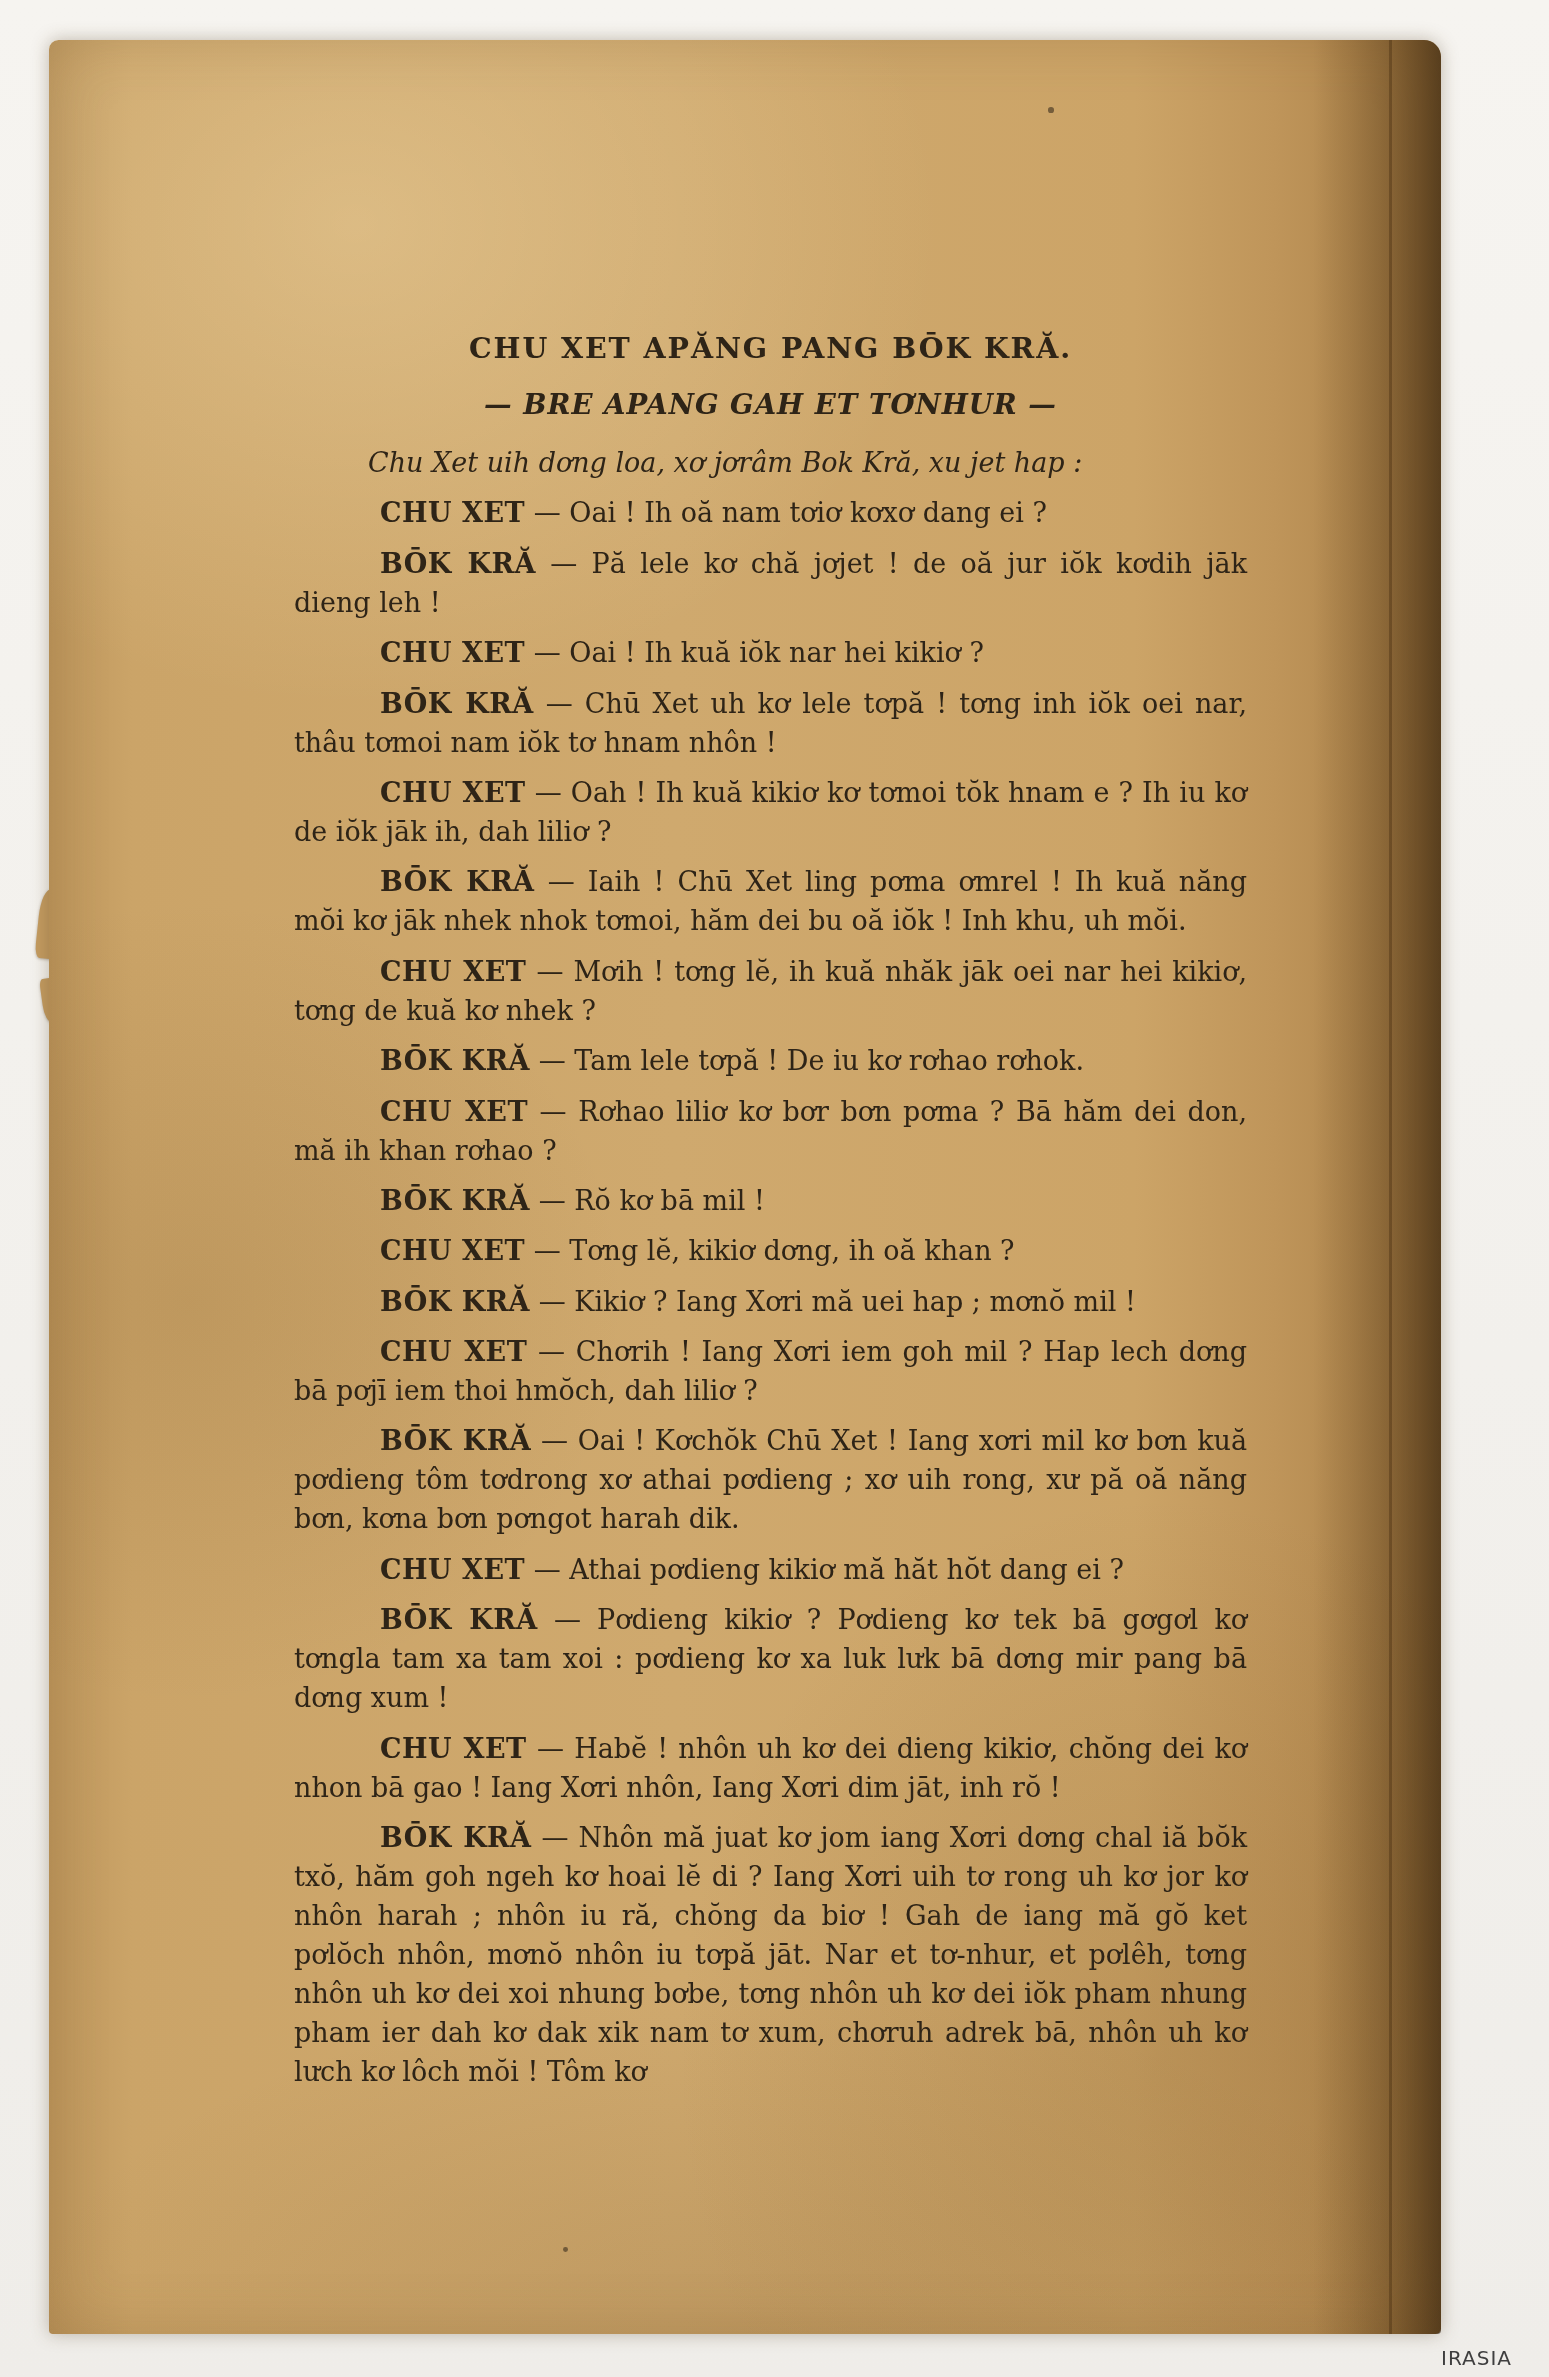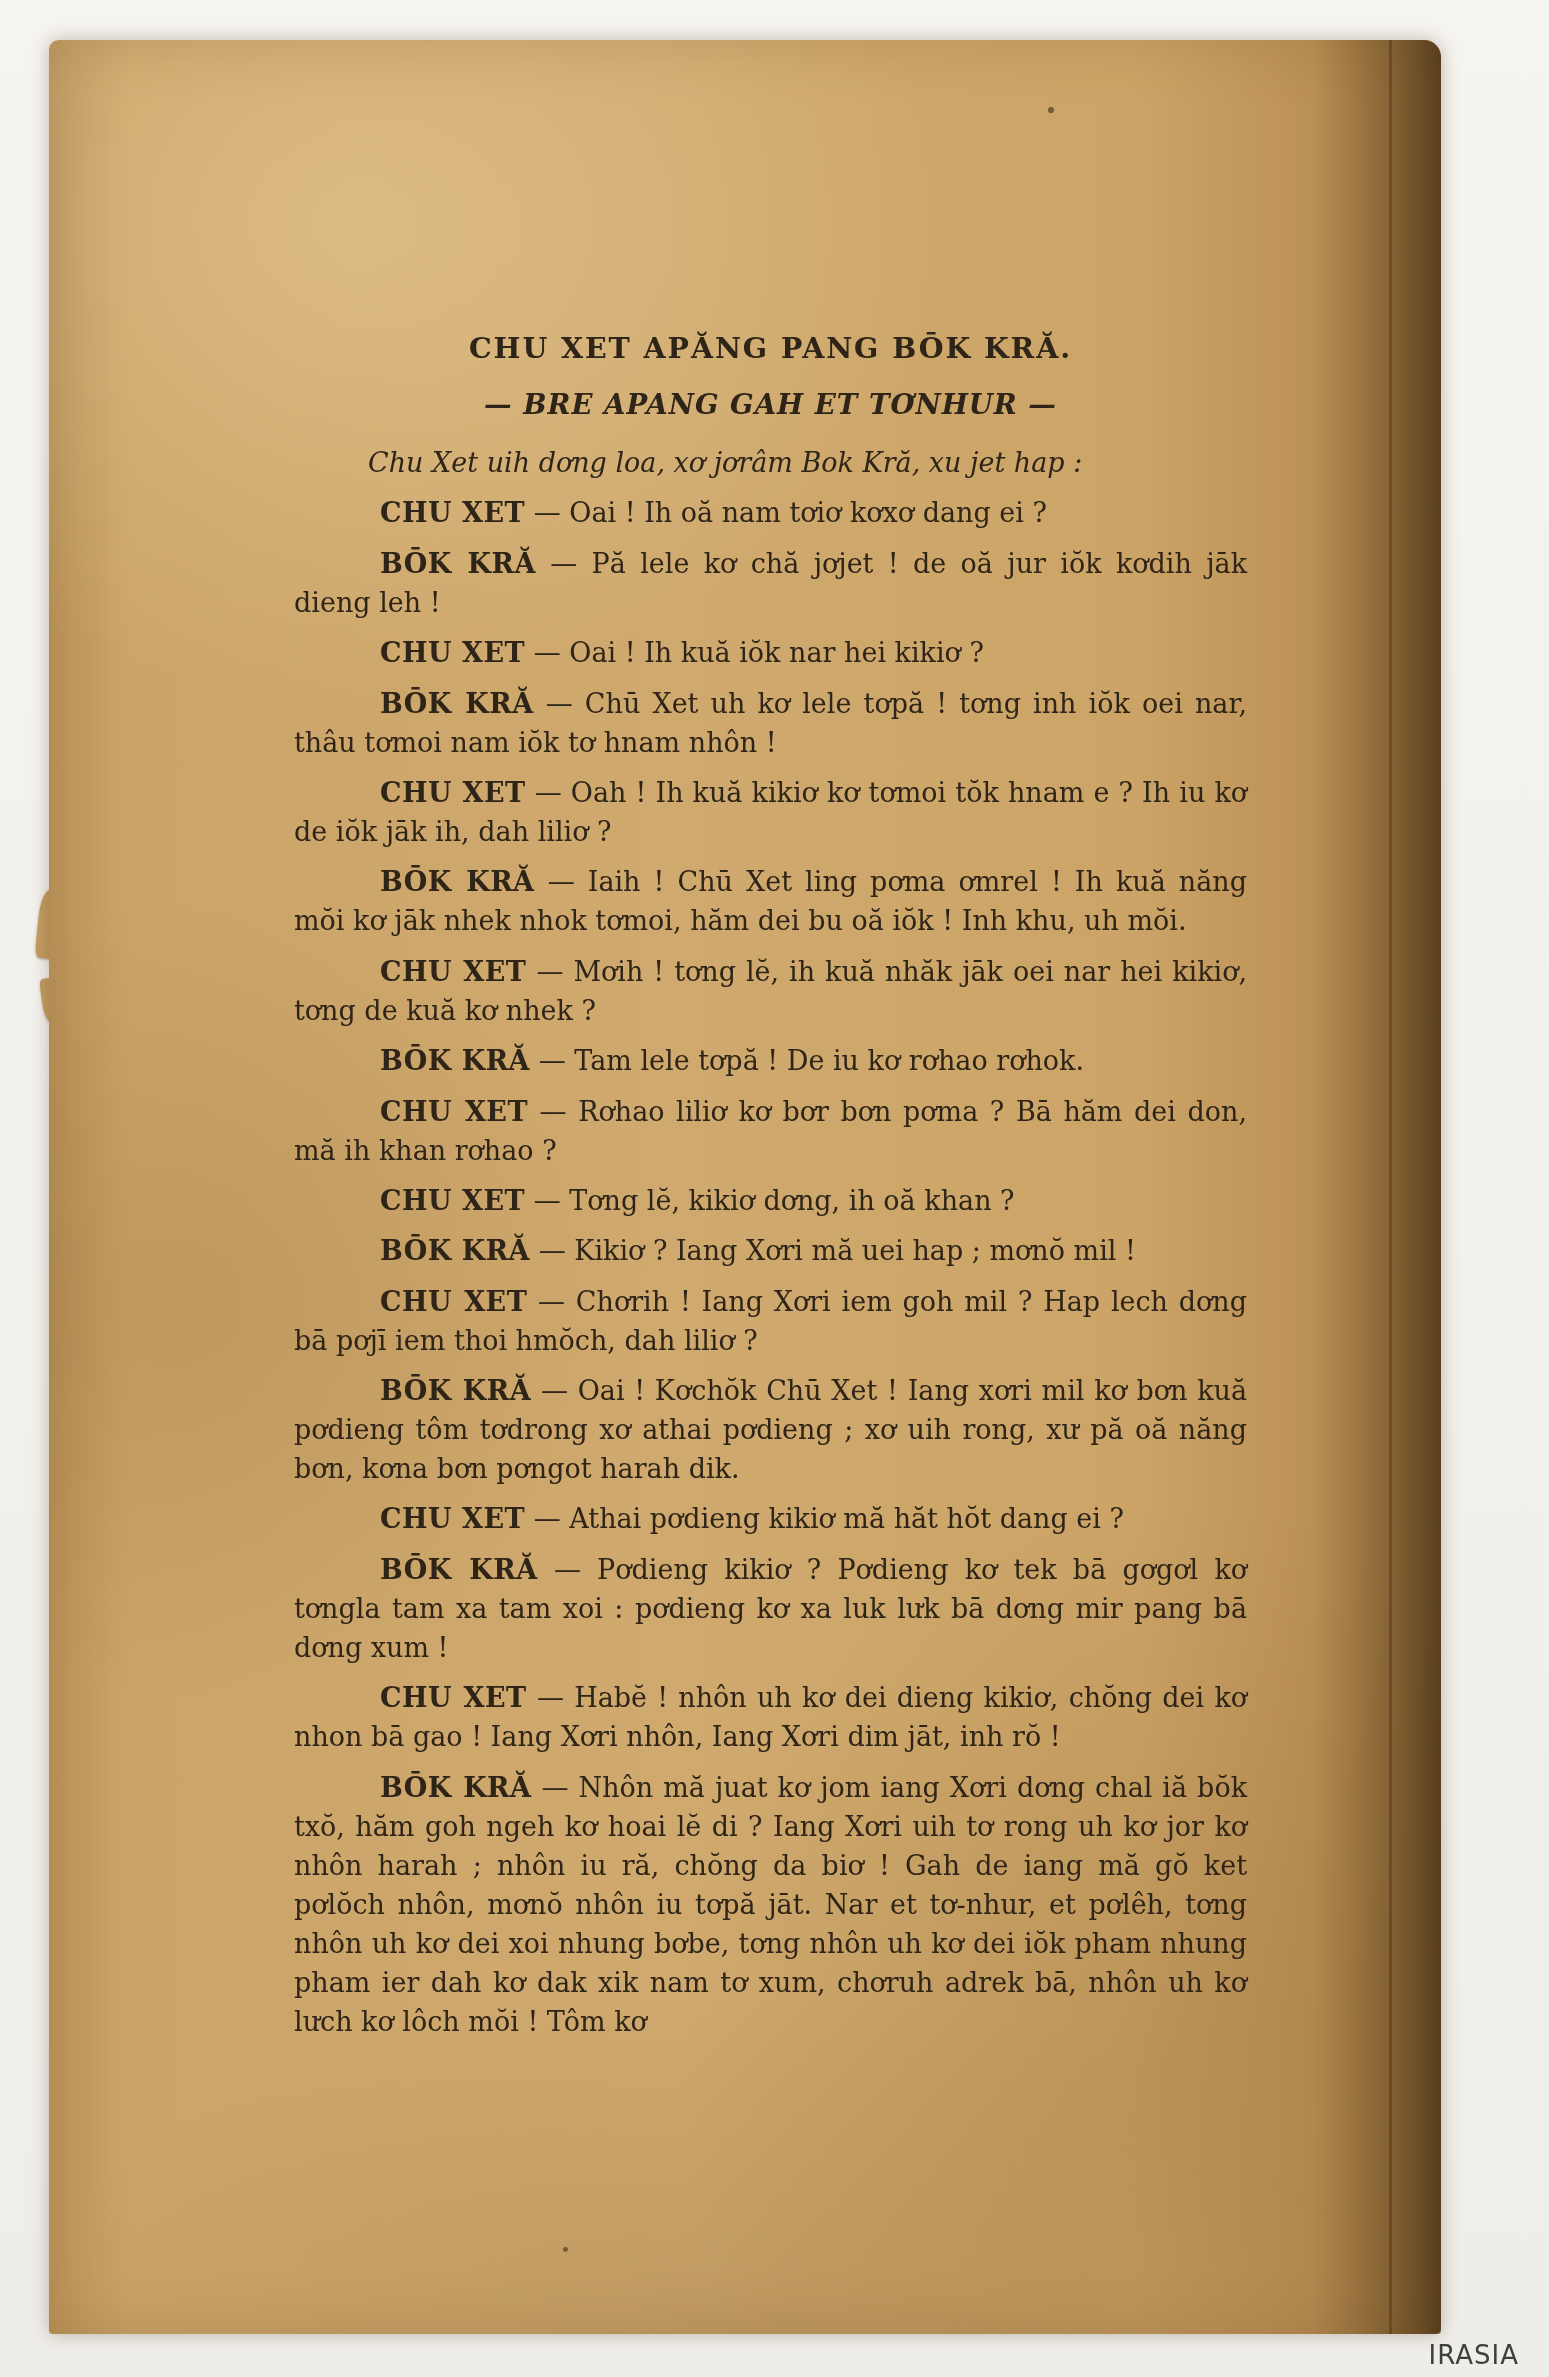--- a/index.html
+++ b/index.html
@@ -94,24 +94,24 @@
   }
   .line {
     margin: 11.4px 0 0 0;
     text-align: justify;
     text-indent: 86px;
   }
   .speaker { font-weight: 700; letter-spacing: 0.5px; }
   
   .watermark {
     position: absolute;
-    right: 30px;
+    right: 37px;
     bottom: 7.6px;
     font-family: "DejaVu Sans", "Liberation Sans", sans-serif;
-    font-size: 26px;
+    font-size: 20px;
     letter-spacing: 1px;
     color: #3f3f3f;
   }
   
   .speck { position: absolute; background: #3a2d1c; border-radius: 50%; opacity: 0.6; }
   .speck-1 { left: 999px; top: 67px;  width: 5.7px; height: 5.7px; }
   .speck-2 { left: 514px;  top: 2207px; width: 4.8px; height: 4.8px; }
 </style>
 </head>
 <body>
@@ -134,20 +134,21 @@
 
       <p class="line"><span class="speaker">CHU XET</span> <span>— Oai ! Ih oă nam tơiơ kơxơ dang ei ?</span></p>
       <p class="line"><span class="speaker">BŌK KRĂ</span> <span>— Pă lele kơ chă jơjet !  de oă jur iŏk kơdih jāk dieng leh !</span></p>
       <p class="line"><span class="speaker">CHU XET</span> <span>— Oai ! Ih kuă iŏk nar hei kikiơ ?</span></p>
       <p class="line"><span class="speaker">BŌK KRĂ</span> <span>— Chū Xet uh kơ lele tơpă ! tơng inh iŏk oei nar, thâu tơmoi nam iŏk tơ hnam nhôn !</span></p>
       <p class="line"><span class="speaker">CHU XET</span> <span>— Oah ! Ih kuă kikiơ kơ tơmoi tŏk hnam e ? Ih iu kơ de iŏk jāk ih, dah liliơ ?</span></p>
       <p class="line"><span class="speaker">BŌK KRĂ</span> <span>— Iaih ! Chū Xet ling pơma ơmrel ! Ih kuă năng mŏi kơ jāk nhek nhok tơmoi, hăm dei bu oă iŏk ! Inh khu, uh mŏi.</span></p>
       <p class="line"><span class="speaker">CHU XET</span> <span>— Mơih ! tơng lĕ, ih kuă nhăk jāk oei nar hei kikiơ, tơng de kuă kơ nhek ?</span></p>
       <p class="line"><span class="speaker">BŌK KRĂ</span> <span>— Tam lele tơpă ! De iu kơ rơhao rơhok.</span></p>
       <p class="line"><span class="speaker">CHU XET</span> <span>— Rơhao liliơ kơ bơr bơn pơma ? Bā hăm dei don, mă ih khan rơhao ?</span></p>
+      <p class="line"><span class="speaker">BŌK KRĂ</span> <span>— Rŏ kơ bā mil !</span></p>
       <p class="line"><span class="speaker">CHU XET</span> <span>— Tơng lĕ, kikiơ dơng, ih oă khan ?</span></p>
       <p class="line"><span class="speaker">BŌK KRĂ</span> <span>— Kikiơ ? Iang Xơri mă uei hap ;  mơnŏ mil !</span></p>
       <p class="line"><span class="speaker">CHU XET</span> <span>— Chơrih ! Iang Xơri iem goh mil ? Hap lech dơng bā pơjī iem thoi hmŏch, dah liliơ ?</span></p>
       <p class="line"><span class="speaker">BŌK KRĂ</span> <span>— Oai ! Kơchŏk Chū Xet ! Iang xơri mil kơ bơn kuă pơdieng tôm tơdrong xơ athai pơdieng ; xơ uih rong, xư pă oă năng bơn, kơna bơn pơngot harah dik.</span></p>
       <p class="line"><span class="speaker">CHU XET</span> <span>— Athai pơdieng kikiơ mă hăt hŏt dang ei ?</span></p>
       <p class="line"><span class="speaker">BŌK KRĂ</span> <span>— Pơdieng kikiơ ? Pơdieng kơ tek bā gơgơl kơ tơngla tam xa tam xoi : pơdieng kơ xa luk lưk bā dơng mir pang bā dơng xum !</span></p>
       <p class="line"><span class="speaker">CHU XET</span> <span>— Habĕ ! nhôn uh kơ dei dieng kikiơ, chŏng dei kơ nhon bā gao ! Iang Xơri nhôn, Iang Xơri dim jāt, inh rŏ !</span></p>
       <p class="line"><span class="speaker">BŌK KRĂ</span> <span>— Nhôn mă juat kơ jom iang Xơri dơng chal iă bŏk txŏ, hăm goh ngeh kơ hoai lĕ di ? Iang Xơri uih tơ rong uh kơ jor kơ nhôn harah ; nhôn iu ră, chŏng da biơ ! Gah de iang mă gŏ ket pơlŏch nhôn, mơnŏ nhôn iu tơpă jāt. Nar et tơ-nhur, et pơlêh, tơng nhôn uh kơ dei xoi nhung bơbe, tơng nhôn uh kơ dei iŏk pham nhung pham ier dah kơ dak xik nam tơ xum, chơruh adrek bā, nhôn uh kơ lưch kơ lôch mŏi ! Tôm kơ</span></p>
     </div>
   </div>

